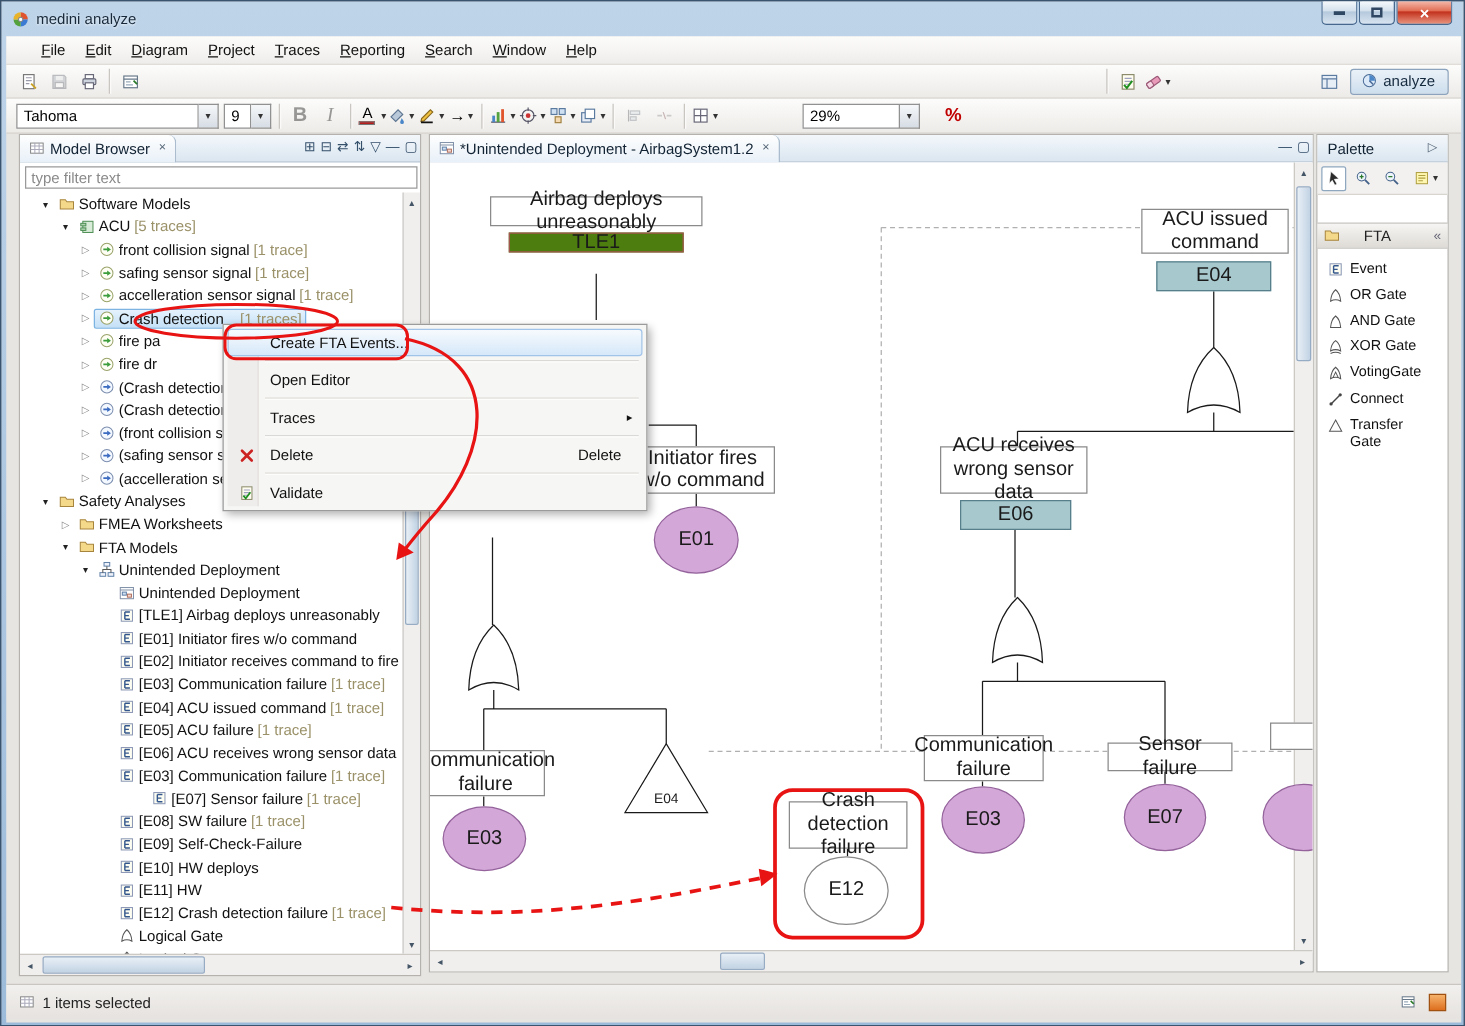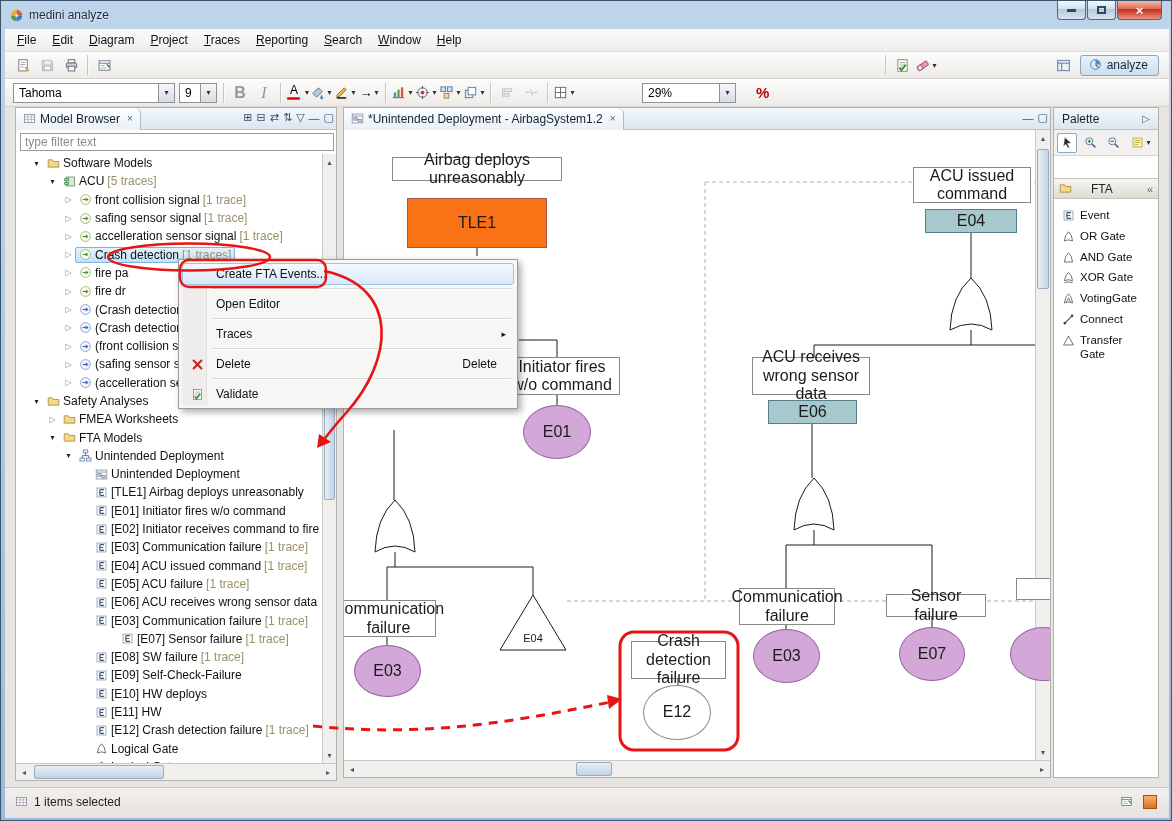--- a/index.html
+++ b/index.html
@@ -8,21 +8,21 @@
 
 .titlebar{position:absolute;left:0;top:0;right:0;height:28px;display:flex;align-items:center;padding-left:9px;}
 .title-text{font-size:12px;color:#17283a;margin-left:6px;text-shadow:0 1px 2px rgba(255,255,255,.85);}
 .winbtns{position:absolute;right:9px;top:0;display:flex;}
 .winbtn{width:29px;height:19px;border:1px solid #47678c;border-top:none;border-radius:0 0 4px 4px;background:linear-gradient(#f5f9fc,#d2dfec 45%,#b4c8dc 46%,#d8e4f0);display:flex;align-items:center;justify-content:center;margin-left:1px;cursor:default;}
 .winbtn.close{width:45px;background:linear-gradient(#f4b8aa,#e06a50 45%,#c12f1a 46%,#e8937e);color:#fff;font-weight:bold;font-size:13px;}
 .wb-min{width:9px;height:3px;background:#2f4763;}
 .wb-max{width:9px;height:8px;border:2px solid #2f4763;}
 
 #client{position:absolute;left:4px;top:28px;width:1164px;height:789px;background:#e7e5e2;overflow:hidden;}
-.menubar{position:absolute;left:0;top:0;right:0;height:23px;background:linear-gradient(#fcfcfb,#efedeb);display:flex;align-items:center;padding-left:4px;border-bottom:1px solid #e0ddd9;}
+.menubar{position:absolute;left:0;top:0;right:0;height:23px;background:linear-gradient(#fcfcfb,#efedeb);display:flex;align-items:center;padding-left:20px;border-bottom:1px solid #e0ddd9;}
 .menu-item{display:inline-block;font-size:12px;color:#111;padding:3px 8px;}
 .menu-item::first-letter{text-decoration:underline;}
 .tbar{position:absolute;left:0;right:0;display:flex;align-items:center;background:linear-gradient(#fcfcfb,#edebe8);border-bottom:1px solid #d7d4d0;padding-left:6px;}
 #tb1{top:23px;height:27px;}
 #tb2{top:50px;height:28px;}
 .tbtn{width:24px;height:22px;display:flex;align-items:center;justify-content:center;border-radius:3px;position:relative;}
 .tsep{width:1px;height:20px;background:#c9c6c2;box-shadow:1px 0 0 #fbfaf9;margin:0 4px;}
 .disabled{opacity:.38;filter:grayscale(.7);}
 .icn{display:inline-flex;}
 .icn svg{width:15px;height:15px;display:block;}
@@ -443,21 +443,21 @@
             <span class="tarrow col">▷</span>
             <span class="tbody tsel">
               <span class="icn small">
                 <svg viewBox="0 0 16 16">
                   <circle cx="8" cy="8" r="6" fill="#fffef4" stroke="#9aa36a"></circle>
                   <path d="M4.5 8h4.5" stroke="#3b9c3b" stroke-width="1.5"></path>
                   <path d="M8.3 5.4L12 8l-3.7 2.6z" fill="#3b9c3b"></path>
                 </svg>
               </span>
               <span class="tlabel">Crash detection</span>
-              <span class="tsuffix" style="color: rgb(154, 145, 104);">[1 traces]</span>
+              <span class="tsuffix" style="color: rgb(154, 145, 104); margin-left: 10px;">[1 traces]</span>
             </span>
           </div>
           <div class="trow" style="padding-left: 46px;">
             <span class="tarrow col">▷</span>
             <span class="tbody">
               <span class="icn small">
                 <svg viewBox="0 0 16 16">
                   <circle cx="8" cy="8" r="6" fill="#fffef4" stroke="#9aa36a"></circle>
                   <path d="M4.5 8h4.5" stroke="#3b9c3b" stroke-width="1.5"></path>
                   <path d="M8.3 5.4L12 8l-3.7 2.6z" fill="#3b9c3b"></path>
@@ -845,21 +845,21 @@
           <path class="gate" transform="translate(31,370)" d="M0,52 Q20,40 40,52 Q39,18 20,0 Q1,18 0,52 Z"></path>
           <path class="gate" transform="translate(606,148)" d="M0,52 Q21,40 42,52 Q41,18 21,0 Q1,18 0,52 Z"></path>
           <path class="gate" transform="translate(450,348)" d="M0,52 Q20,40 40,52 Q39,18 20,0 Q1,18 0,52 Z"></path>
           <polygon class="gate" points="156,520 222,520 189,465"></polygon>
           <text x="189" y="512" text-anchor="middle" font-size="11" fill="#1a1a1a">E04</text>
         </svg>
         <div id="nodes">
             <div class="node label" style="left: 48px; top: 27px; width: 170px; height: 24px;">
               <span class="ntext">Airbag deploys unreasonably</span>
             </div>
-            <div class="node chip" style="left: 63px; top: 56px; width: 140px; height: 50px; background: #f97316; border-color: rgb(163, 86, 78); margin-top: 12px;">
+            <div class="node chip" style="left: 63px; top: 56px; width: 140px; height: 16px; background: #4d7c0f; border-color: rgb(163, 86, 78);">
               <span class="ntext">TLE1</span>
             </div>
             <div class="node label" style="left: 569px; top: 37px; width: 118px; height: 36px;">
               <span class="ntext">ACU issued command</span>
             </div>
             <div class="node chip" style="left: 581px; top: 79px; width: 92px; height: 24px; background: rgb(167, 200, 205); border-color: rgb(86, 127, 139);">
               <span class="ntext">E04</span>
             </div>
             <div class="node label" style="left: 408px; top: 227px; width: 118px; height: 38px;">
               <span class="ntext">ACU receives wrong sensor data</span>

